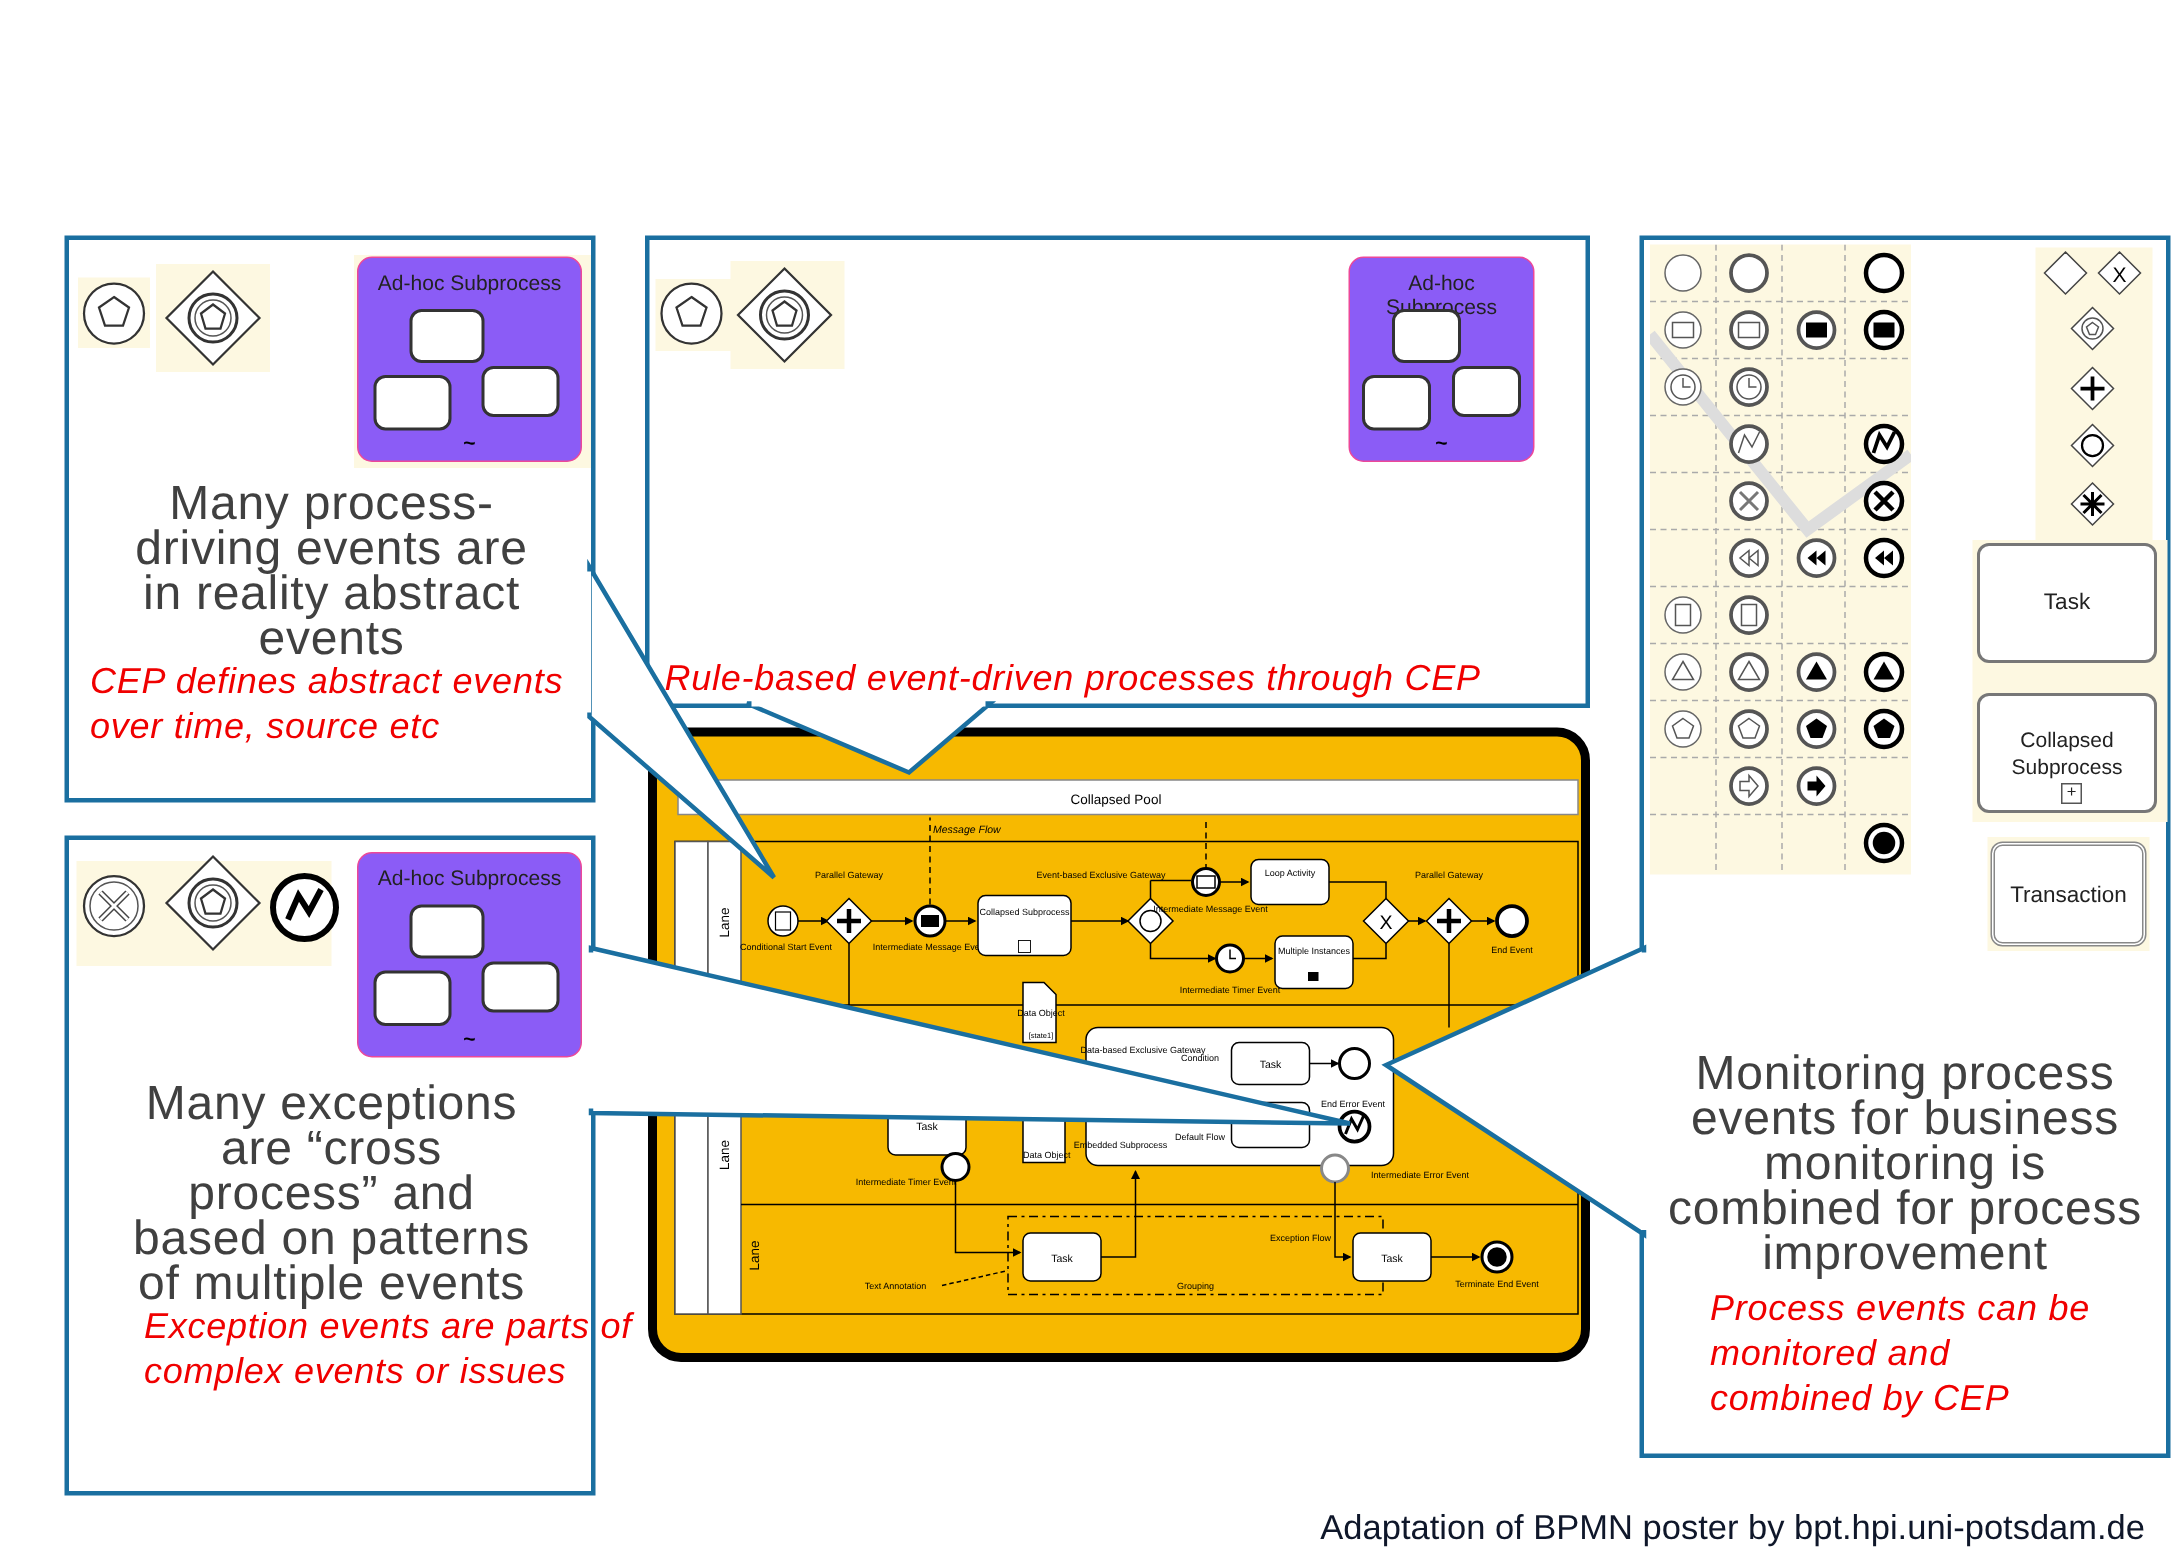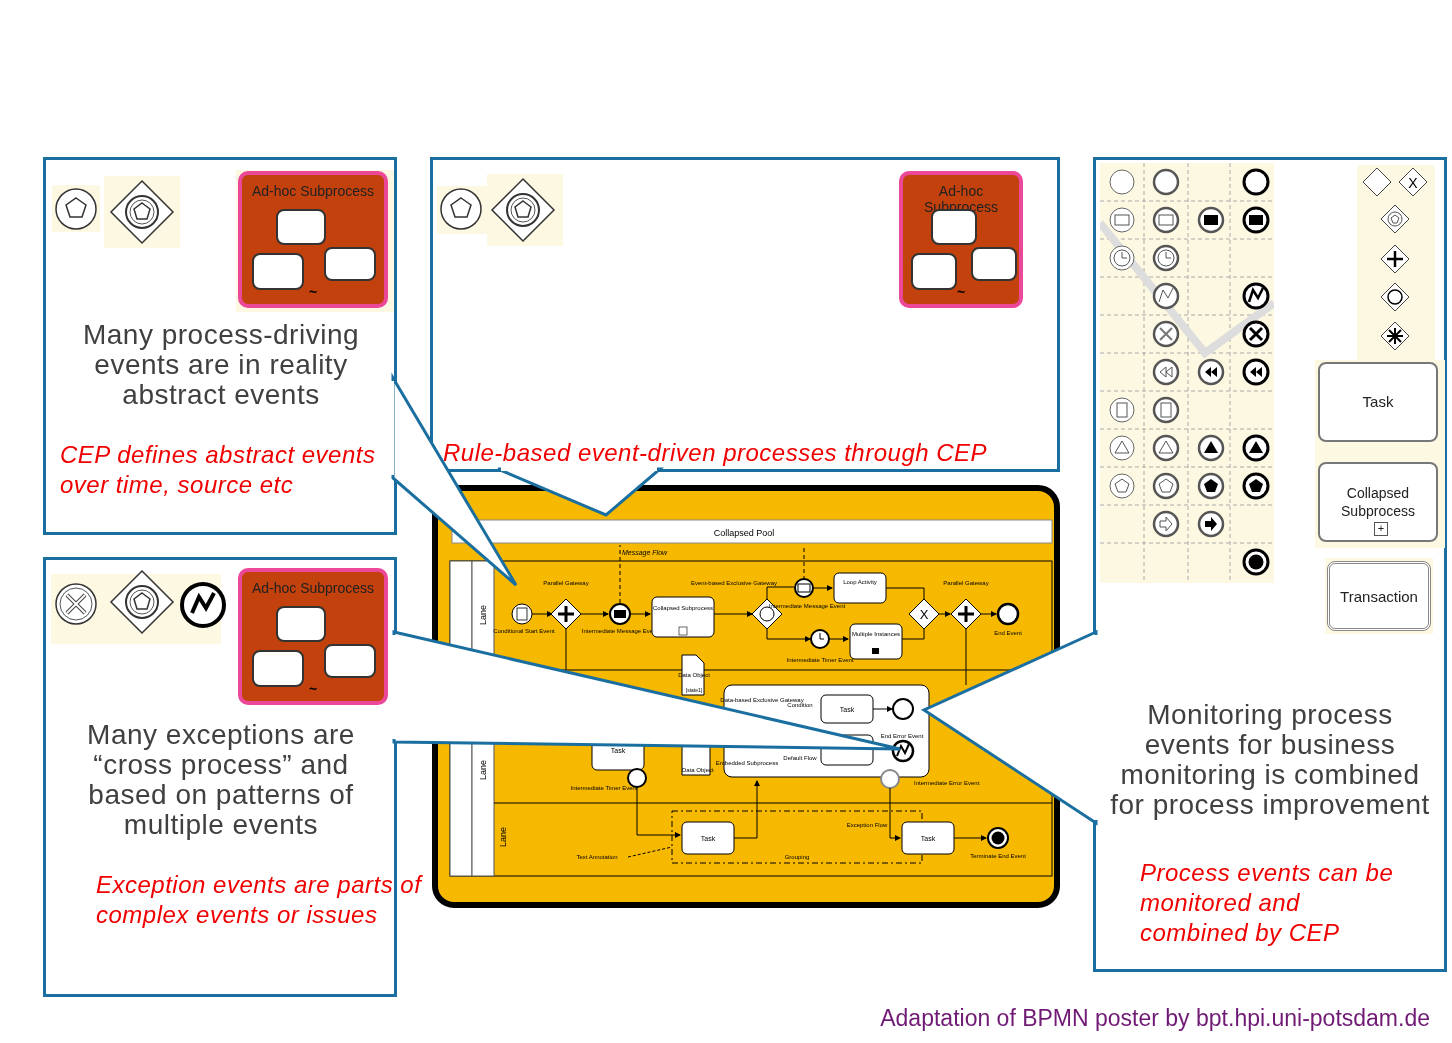--- a/index.html
+++ b/index.html
@@ -1,27 +1,27 @@
 <!DOCTYPE html>
 <html><head>
 <meta charset="utf-8">
 <style>
   html,body{margin:0;padding:0;background:#fff;}
   body{width:1452px;height:1043px;position:relative;overflow:hidden;font-family:"Liberation Sans",sans-serif;}
   .abs{position:absolute;}
   .box{position:absolute;border:3px solid #1a6fa0;background:#fff;box-sizing:border-box;}
-  .gray{color:#404040;font-size:28px;text-align:center;line-height:30px;letter-spacing:0.5px;}
+  .gray{color:#404040;font-size:32px;text-align:center;line-height:30px;letter-spacing:0.5px;}
   .red{color:#f00000;font-size:24px;text-align:left;line-height:30px;font-style:italic;letter-spacing:0.5px;}
   .cream{background:#fdf8e1;position:absolute;}
-  .adhoc{position:absolute;border:4px solid #ec4899;border-radius:10px;background:#c2410c;box-sizing:border-box;}
+  .adhoc{position:absolute;border:1px solid #ec4899;border-radius:10px;background:#8b5cf6;box-sizing:border-box;}
   .adhoc .t{position:absolute;top:8px;left:0;right:0;text-align:center;font-size:14px;color:#222;}
   .adhoc .b{position:absolute;border:2px solid #333;border-radius:8px;background:#fff;}
   .adhoc .tilde{position:absolute;bottom:4px;left:0;right:0;text-align:center;font-size:14px;font-weight:bold;}
   .pool{position:absolute;left:432px;top:485px;width:628px;height:423px;background:#f7b900;border:6px solid #000;border-radius:22px;box-sizing:border-box;}
-  .credit{position:absolute;right:22px;top:1005px;font-size:23px;color:#701a75;}
+  .credit{position:absolute;right:22px;top:1005px;font-size:23px;color:#0f172a;}
   svg text{font-family:"Liberation Sans",sans-serif;}
   .callout{position:absolute;left:0;top:0;pointer-events:none;}
   .task-pal{position:absolute;background:#fff;border:2px solid #777;border-radius:8px;box-sizing:border-box;text-align:center;font-size:15px;color:#222;}
 </style>
 </head>
 <body>
 
 <div class="pool"></div>
 <svg class="abs" style="left:432px;top:485px;" width="628" height="423">
   <defs>

